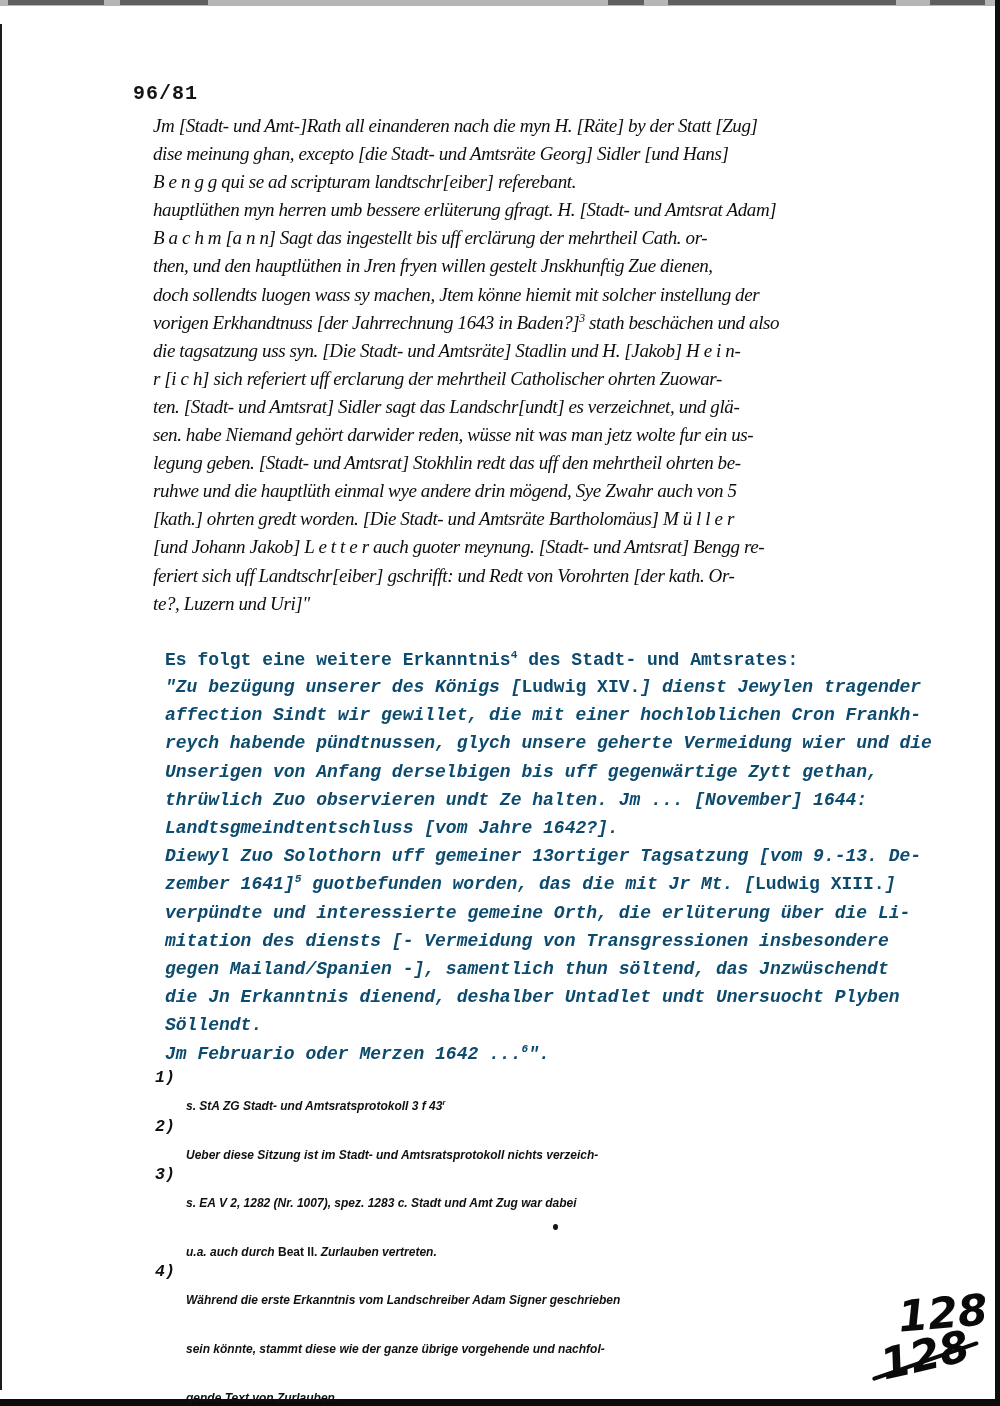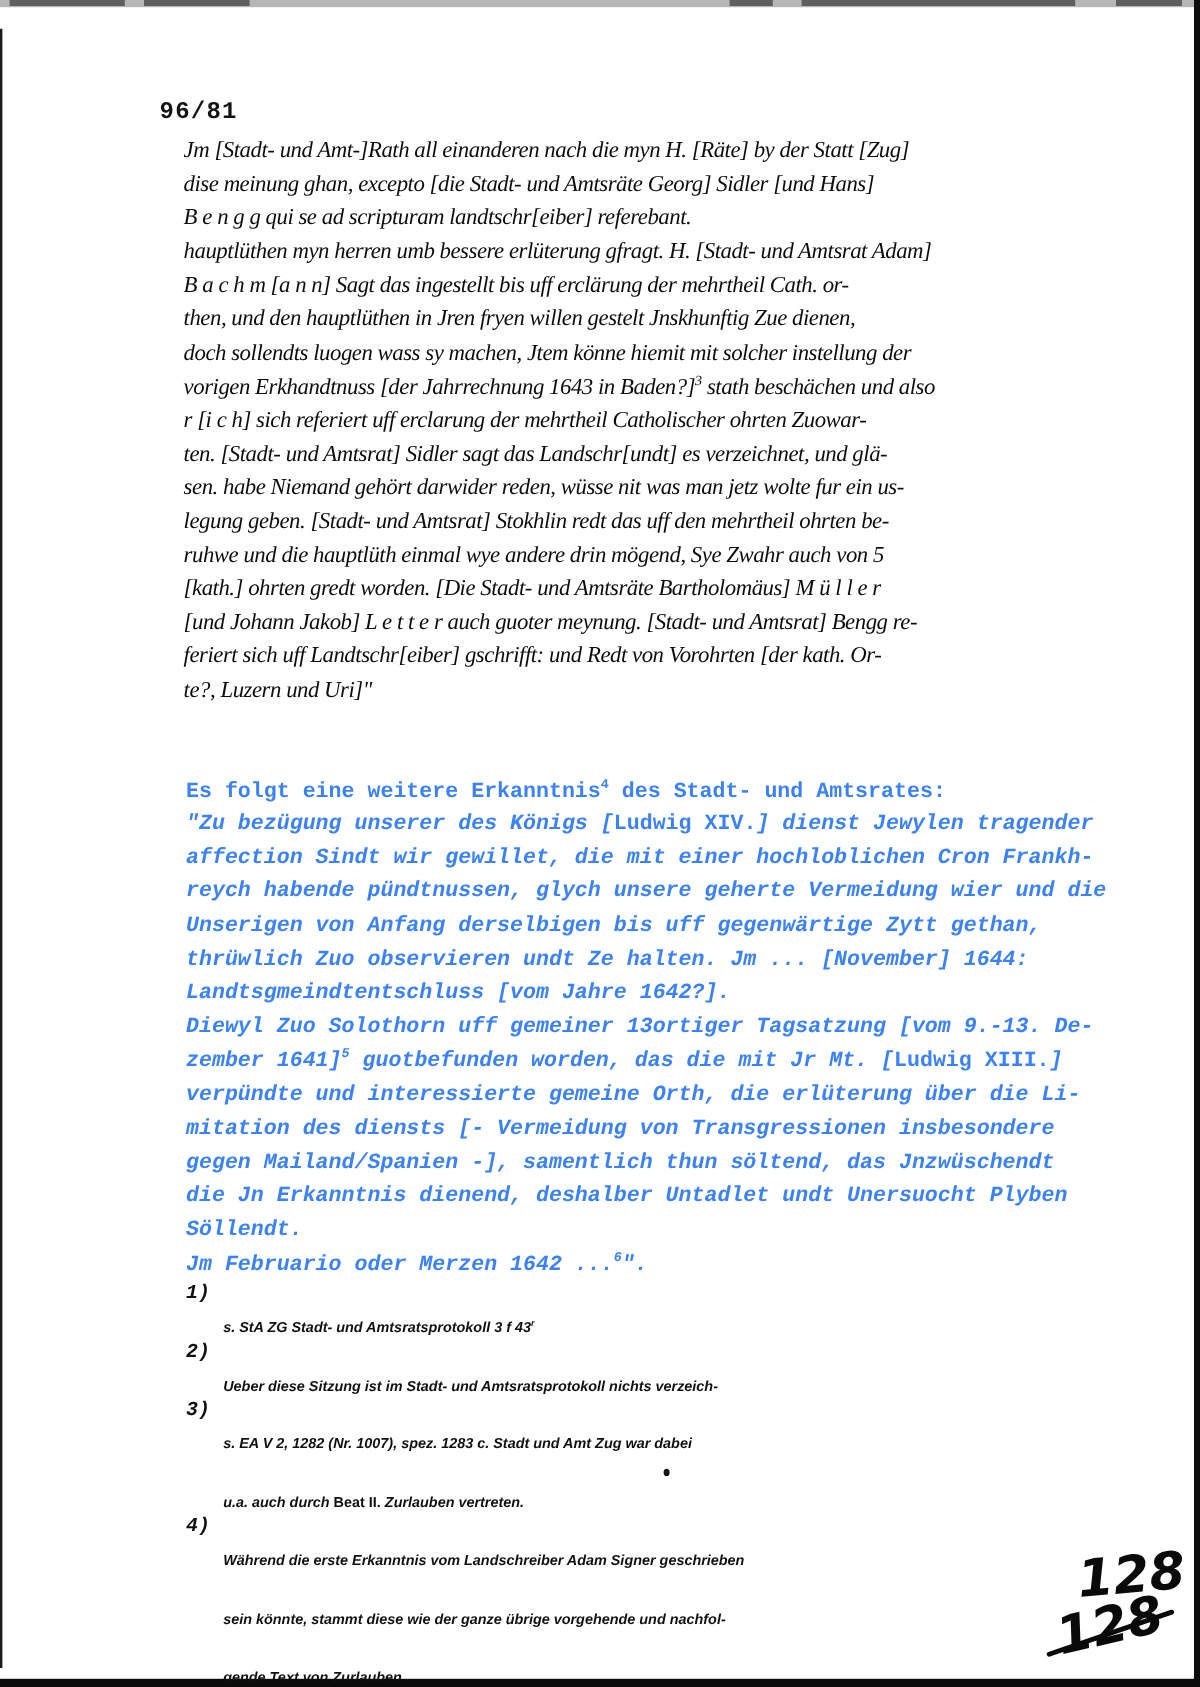--- a/index.html
+++ b/index.html
@@ -34,22 +34,23 @@
     line-height: 28.1px;
     letter-spacing: -0.4px;
     white-space: pre;
     color: #0d0d0d;
   }
 
   
   .typed {
     font-family: "Liberation Mono", monospace;
     font-weight: bold;
-    color: #3b82f6;
-    white-space: pre;
+    color: #0c4a6e;
+    white-space: pre;
+    margin-left: 10px;
   }
   .intro-line {
     position: absolute; left: 155px; top: 646px;
     font-size: 18px; line-height: 28px;
   }
   .quote-block { position: absolute; left: 155px; top: 673px; width: 800px; }
   .quote-line { font-style: italic; font-size: 18px; line-height: 28.2px; }
 
   
   .footnotes { position: absolute; left: 155px; top: 1068px; width: 790px; }
@@ -118,20 +119,21 @@
     <div class="script-line">hauptlüthen myn herren umb bessere erlüterung gfragt. H. [Stadt- und Amtsrat Adam]</div>
 
     <div class="script-line">B a c h m [a n n] Sagt das ingestellt bis uff erclärung der mehrtheil Cath. or-</div>
 
     <div class="script-line">then, und den hauptlüthen in Jren fryen willen gestelt Jnskhunftig Zue dienen,</div>
 
     <div class="script-line">doch sollendts luogen wass sy machen, Jtem könne hiemit mit solcher instellung der</div>
 
     <div class="script-line"><span>vorigen Erkhandtnuss [der Jahrrechnung 1643 in Baden?]</span><span class="sup">3</span><span> stath beschächen und also</span></div>
 
+    <div class="script-line">die tagsatzung uss syn. [Die Stadt- und Amtsräte] Stadlin und H. [Jakob] H e i n-</div>
 
     <div class="script-line">r [i c h] sich referiert uff erclarung der mehrtheil Catholischer ohrten Zuowar-</div>
 
     <div class="script-line">ten. [Stadt- und Amtsrat] Sidler sagt das Landschr[undt] es verzeichnet, und glä-</div>
 
     <div class="script-line">sen. habe Niemand gehört darwider reden, wüsse nit was man jetz wolte fur ein us-</div>
 
     <div class="script-line">legung geben. [Stadt- und Amtsrat] Stokhlin redt das uff den mehrtheil ohrten be-</div>
 
     <div class="script-line">ruhwe und die hauptlüth einmal wye andere drin mögend, Sye Zwahr auch von 5</div>

